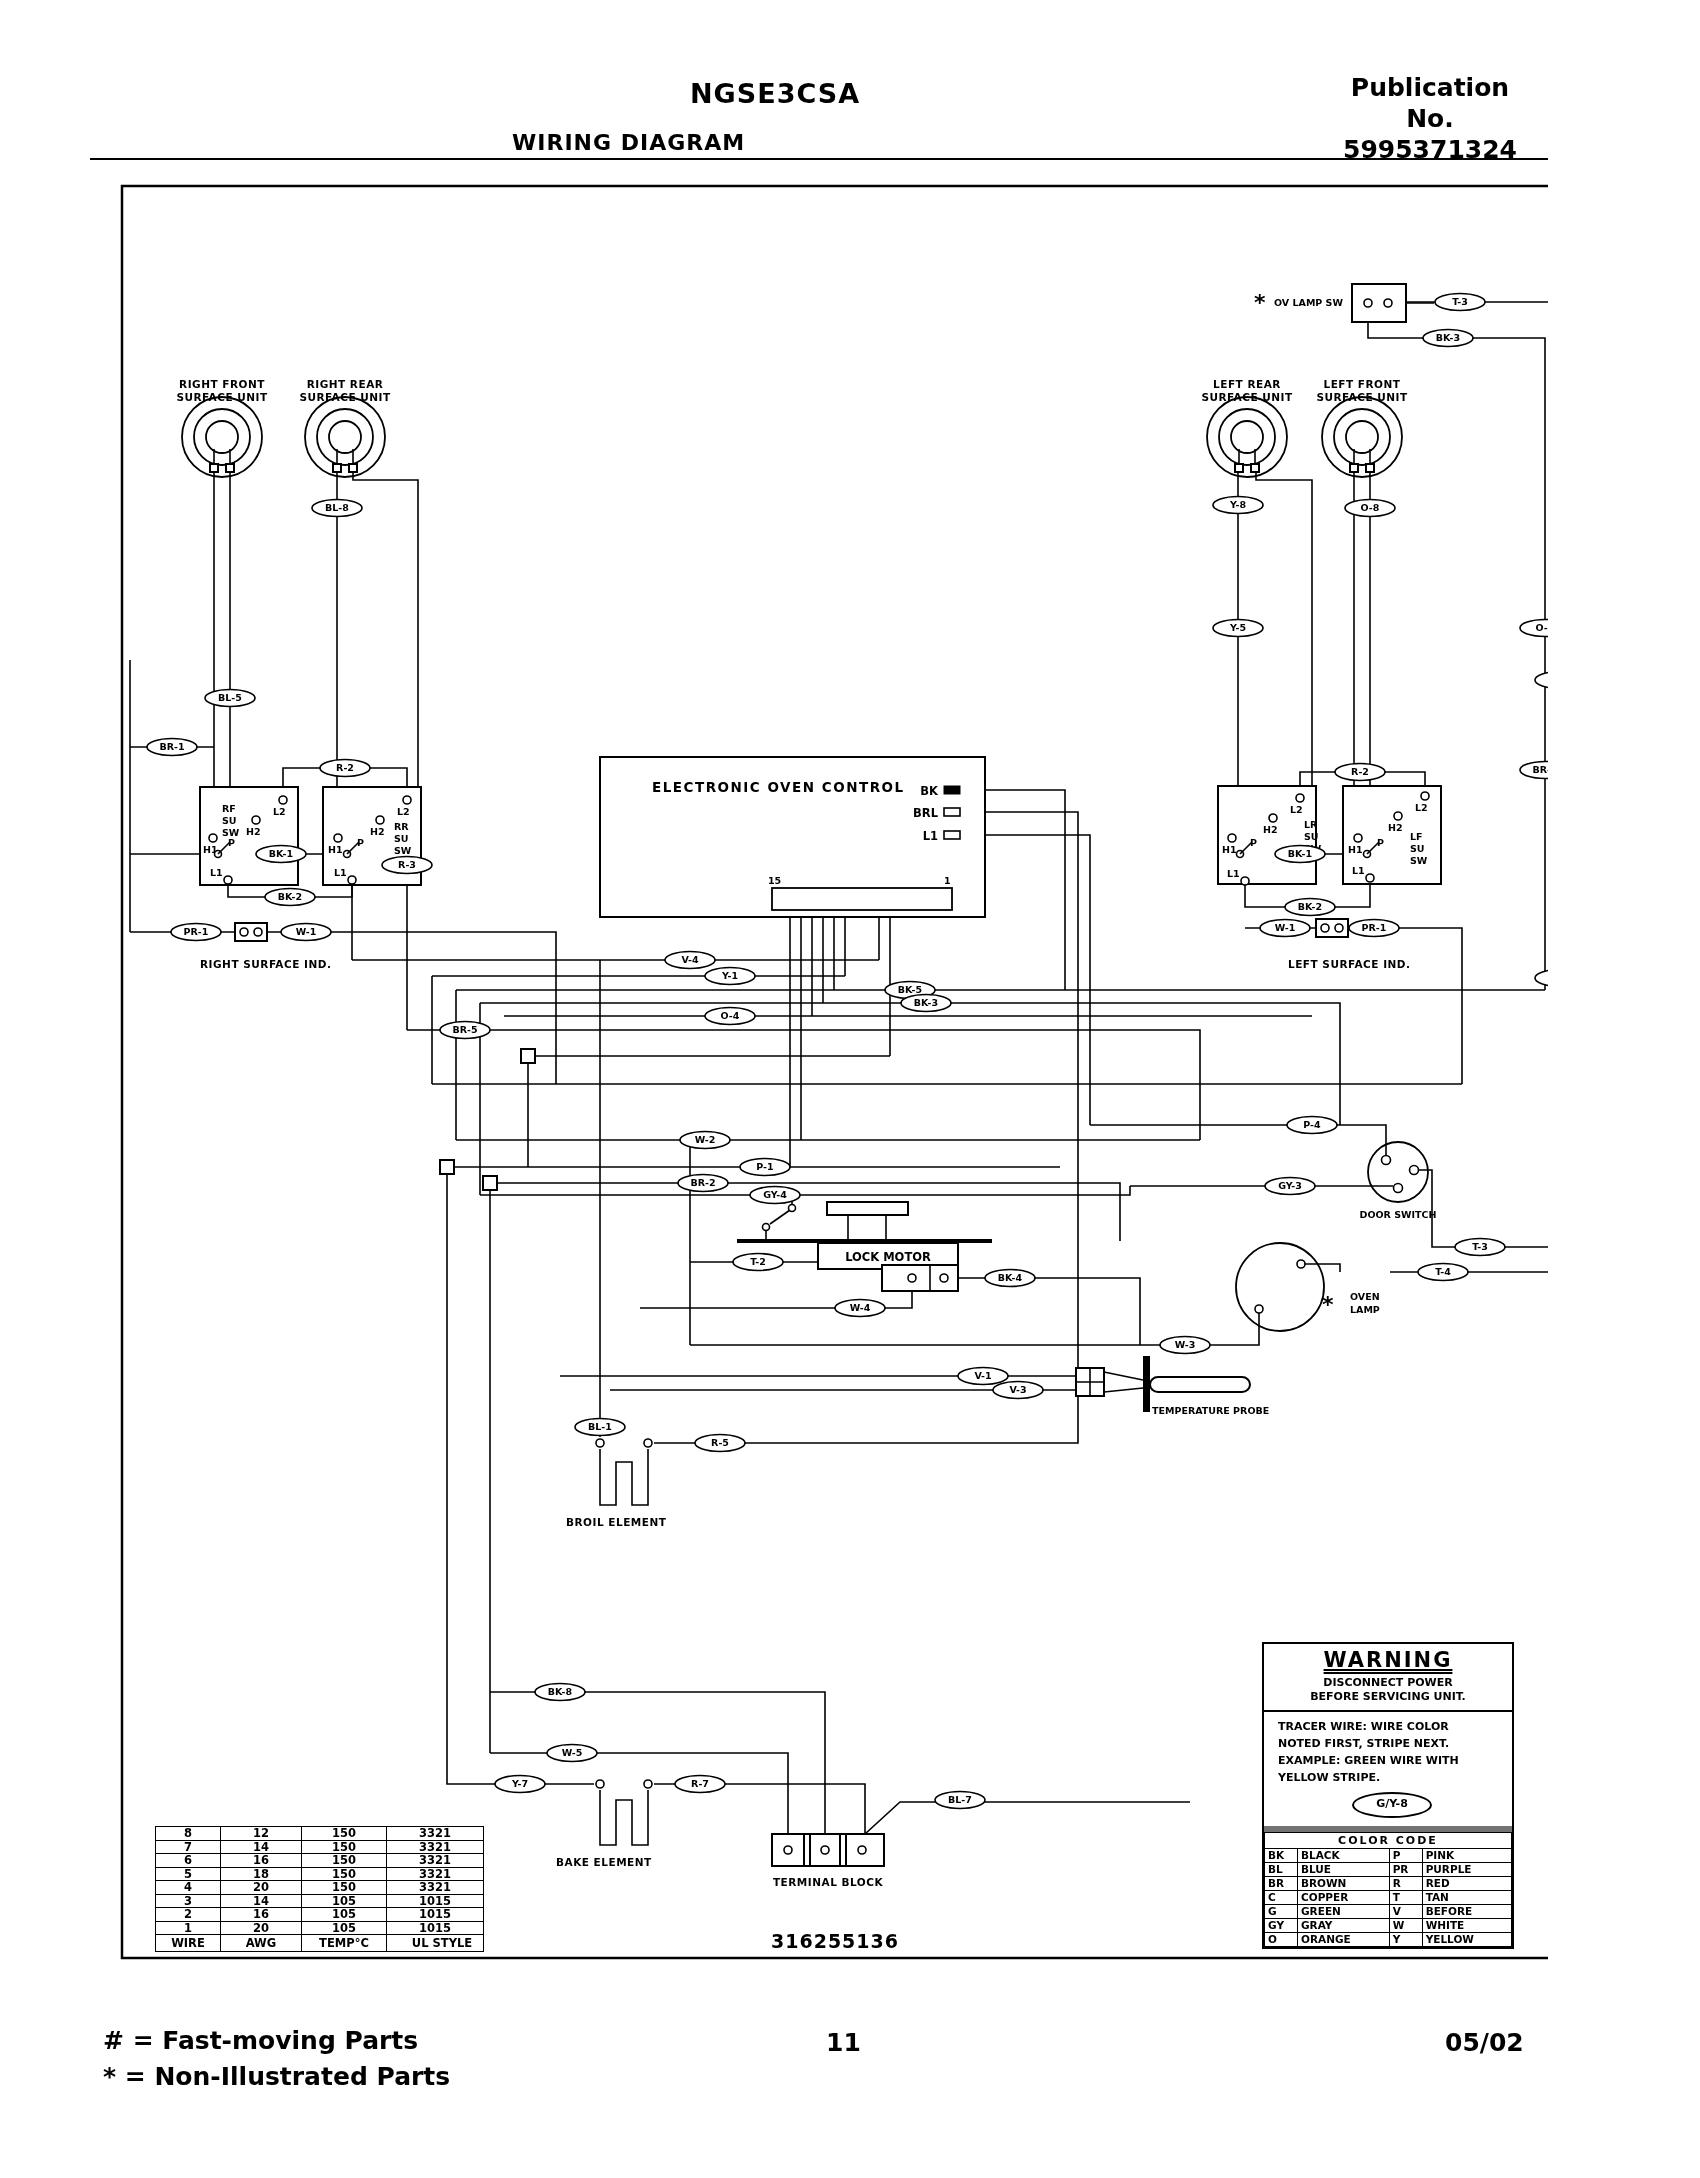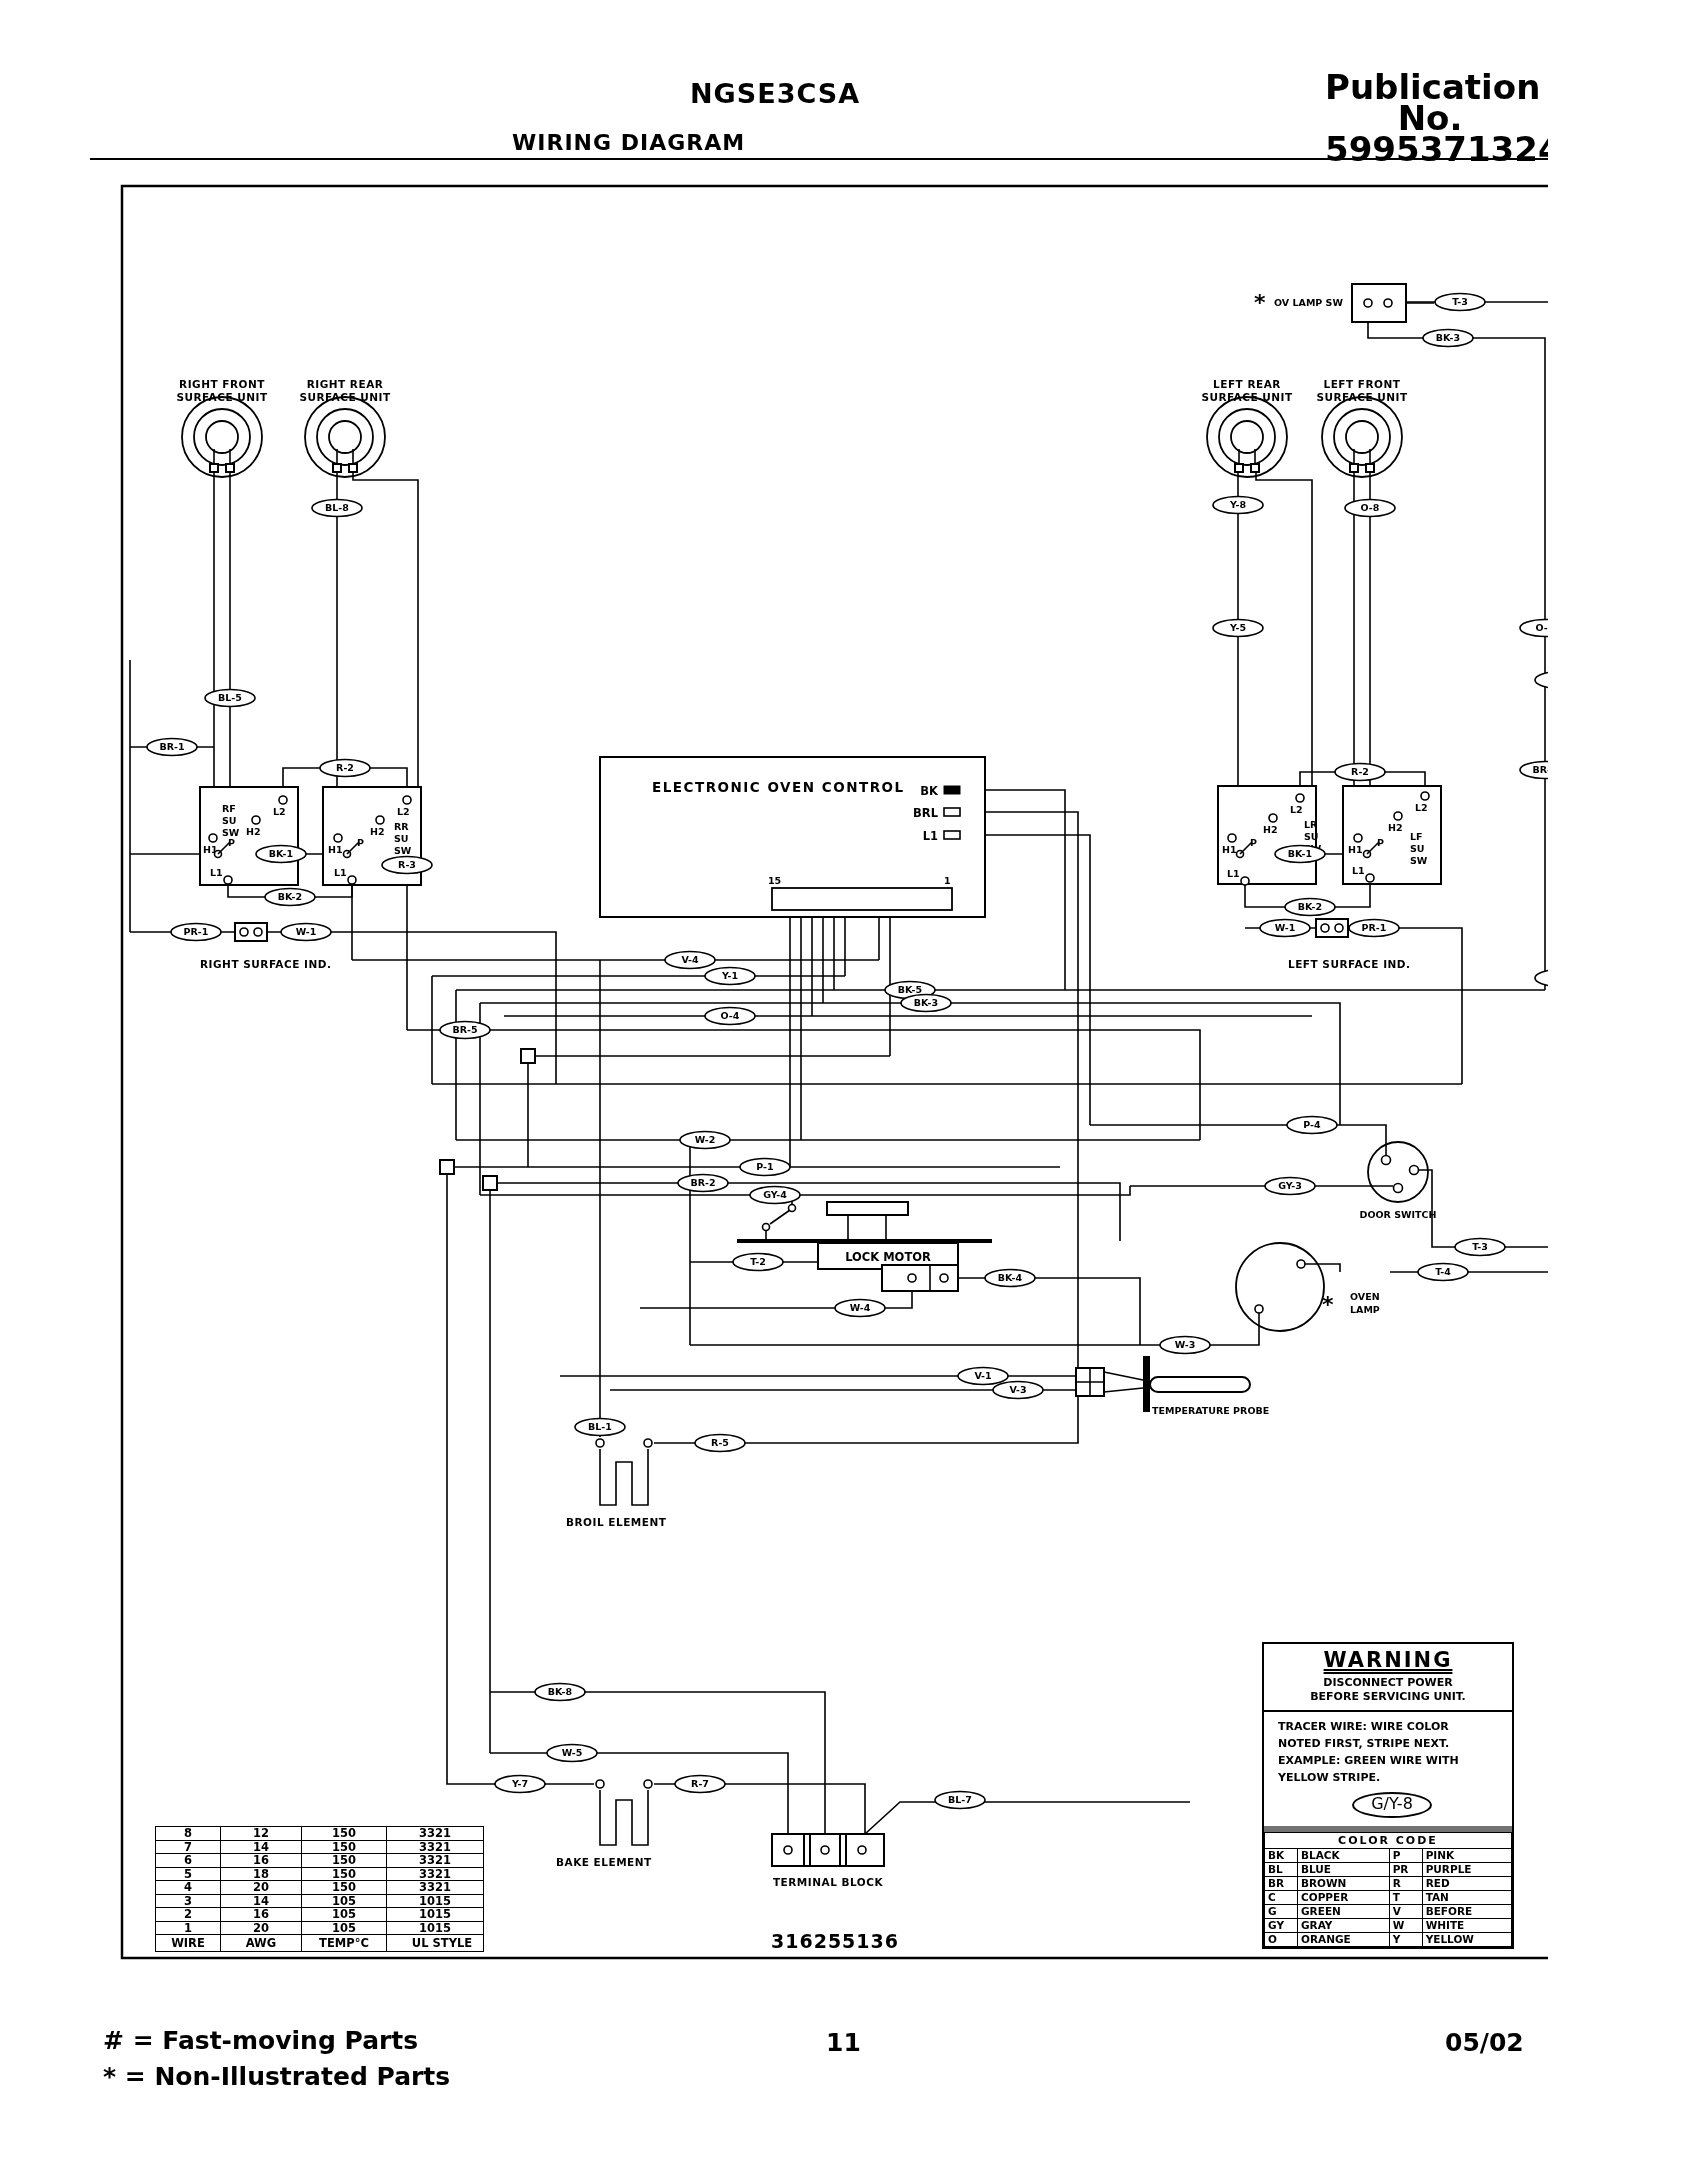--- a/index.html
+++ b/index.html
@@ -15,32 +15,32 @@
   .t13{font-size:13.5px;letter-spacing:1.5px;}
   .star{font-size:22px;}
   .part{font-size:19px;letter-spacing:1px;}
   .w{fill:none;stroke:#000;stroke-width:1.6;}
   .thick{stroke-width:4;}
   .sym{fill:none;stroke:#000;stroke-width:1.8;}
   .box2{fill:#fff;stroke:#000;stroke-width:2;}
   .ov{fill:#fff;stroke:#000;stroke-width:1.6;}
   
   .hdr-model{left:690px;top:78px;font-size:27px;letter-spacing:1px;}
-  .hdr-pub{left:1325px;top:72px;width:210px;text-align:center;font-size:34px;line-height:31px;}
+  .hdr-pub{left:1325px;top:72px;width:210px;text-align:center;font-size:25px;line-height:31px;}
   .hdr-title{left:512px;top:130px;font-size:22px;letter-spacing:1px;}
   .hdr-rule{left:90px;top:158px;width:1460px;height:2px;background:#000;}
   .ftr{font-size:25px;}
   
   .warn{left:1262px;top:1642px;width:252px;border:2px solid #000;background:#fff;box-sizing:border-box;}
   .warn-top{border-bottom:2px solid #000;text-align:center;padding:4px 2px 6px 2px;}
   .warn-title{font-size:21px;font-weight:bold;letter-spacing:2px;text-decoration:underline double;}
   .warn-sub{font-size:11px;font-weight:bold;line-height:14px;margin-top:4px;}
   .warn-mid{border-bottom:6px solid #737373;padding:6px 6px 6px 14px;font-size:11px;font-weight:bold;line-height:17px;}
   .warn-oval{width:76px;height:22px;border:2px solid #000;border-radius:50%;margin:6px auto 2px auto;
-             text-align:center;font-size:16px;font-weight:normal;line-height:20px;}
+             text-align:center;font-size:11px;font-weight:bold;line-height:20px;}
   table.cc{border-collapse:collapse;width:100%;}
   table.cc th{border:1.5px solid #000;font-size:11px;padding:1px 0;letter-spacing:2px;}
   table.cc td{border:1.5px solid #000;font-size:10.5px;font-weight:bold;padding:0 3px;line-height:13px;}
   table.cc td.c1,table.cc td.c3{width:26px;}
   
   .gaugewrap{left:155px;top:1826px;background:#fff;}
   table.gauge{border-collapse:collapse;}
   table.gauge td{border:1.6px solid #000;font-size:11.5px;font-weight:bold;text-align:center;
                  line-height:12.5px;padding:0 2px;}
   table.gauge td:nth-child(1){width:60px;}

